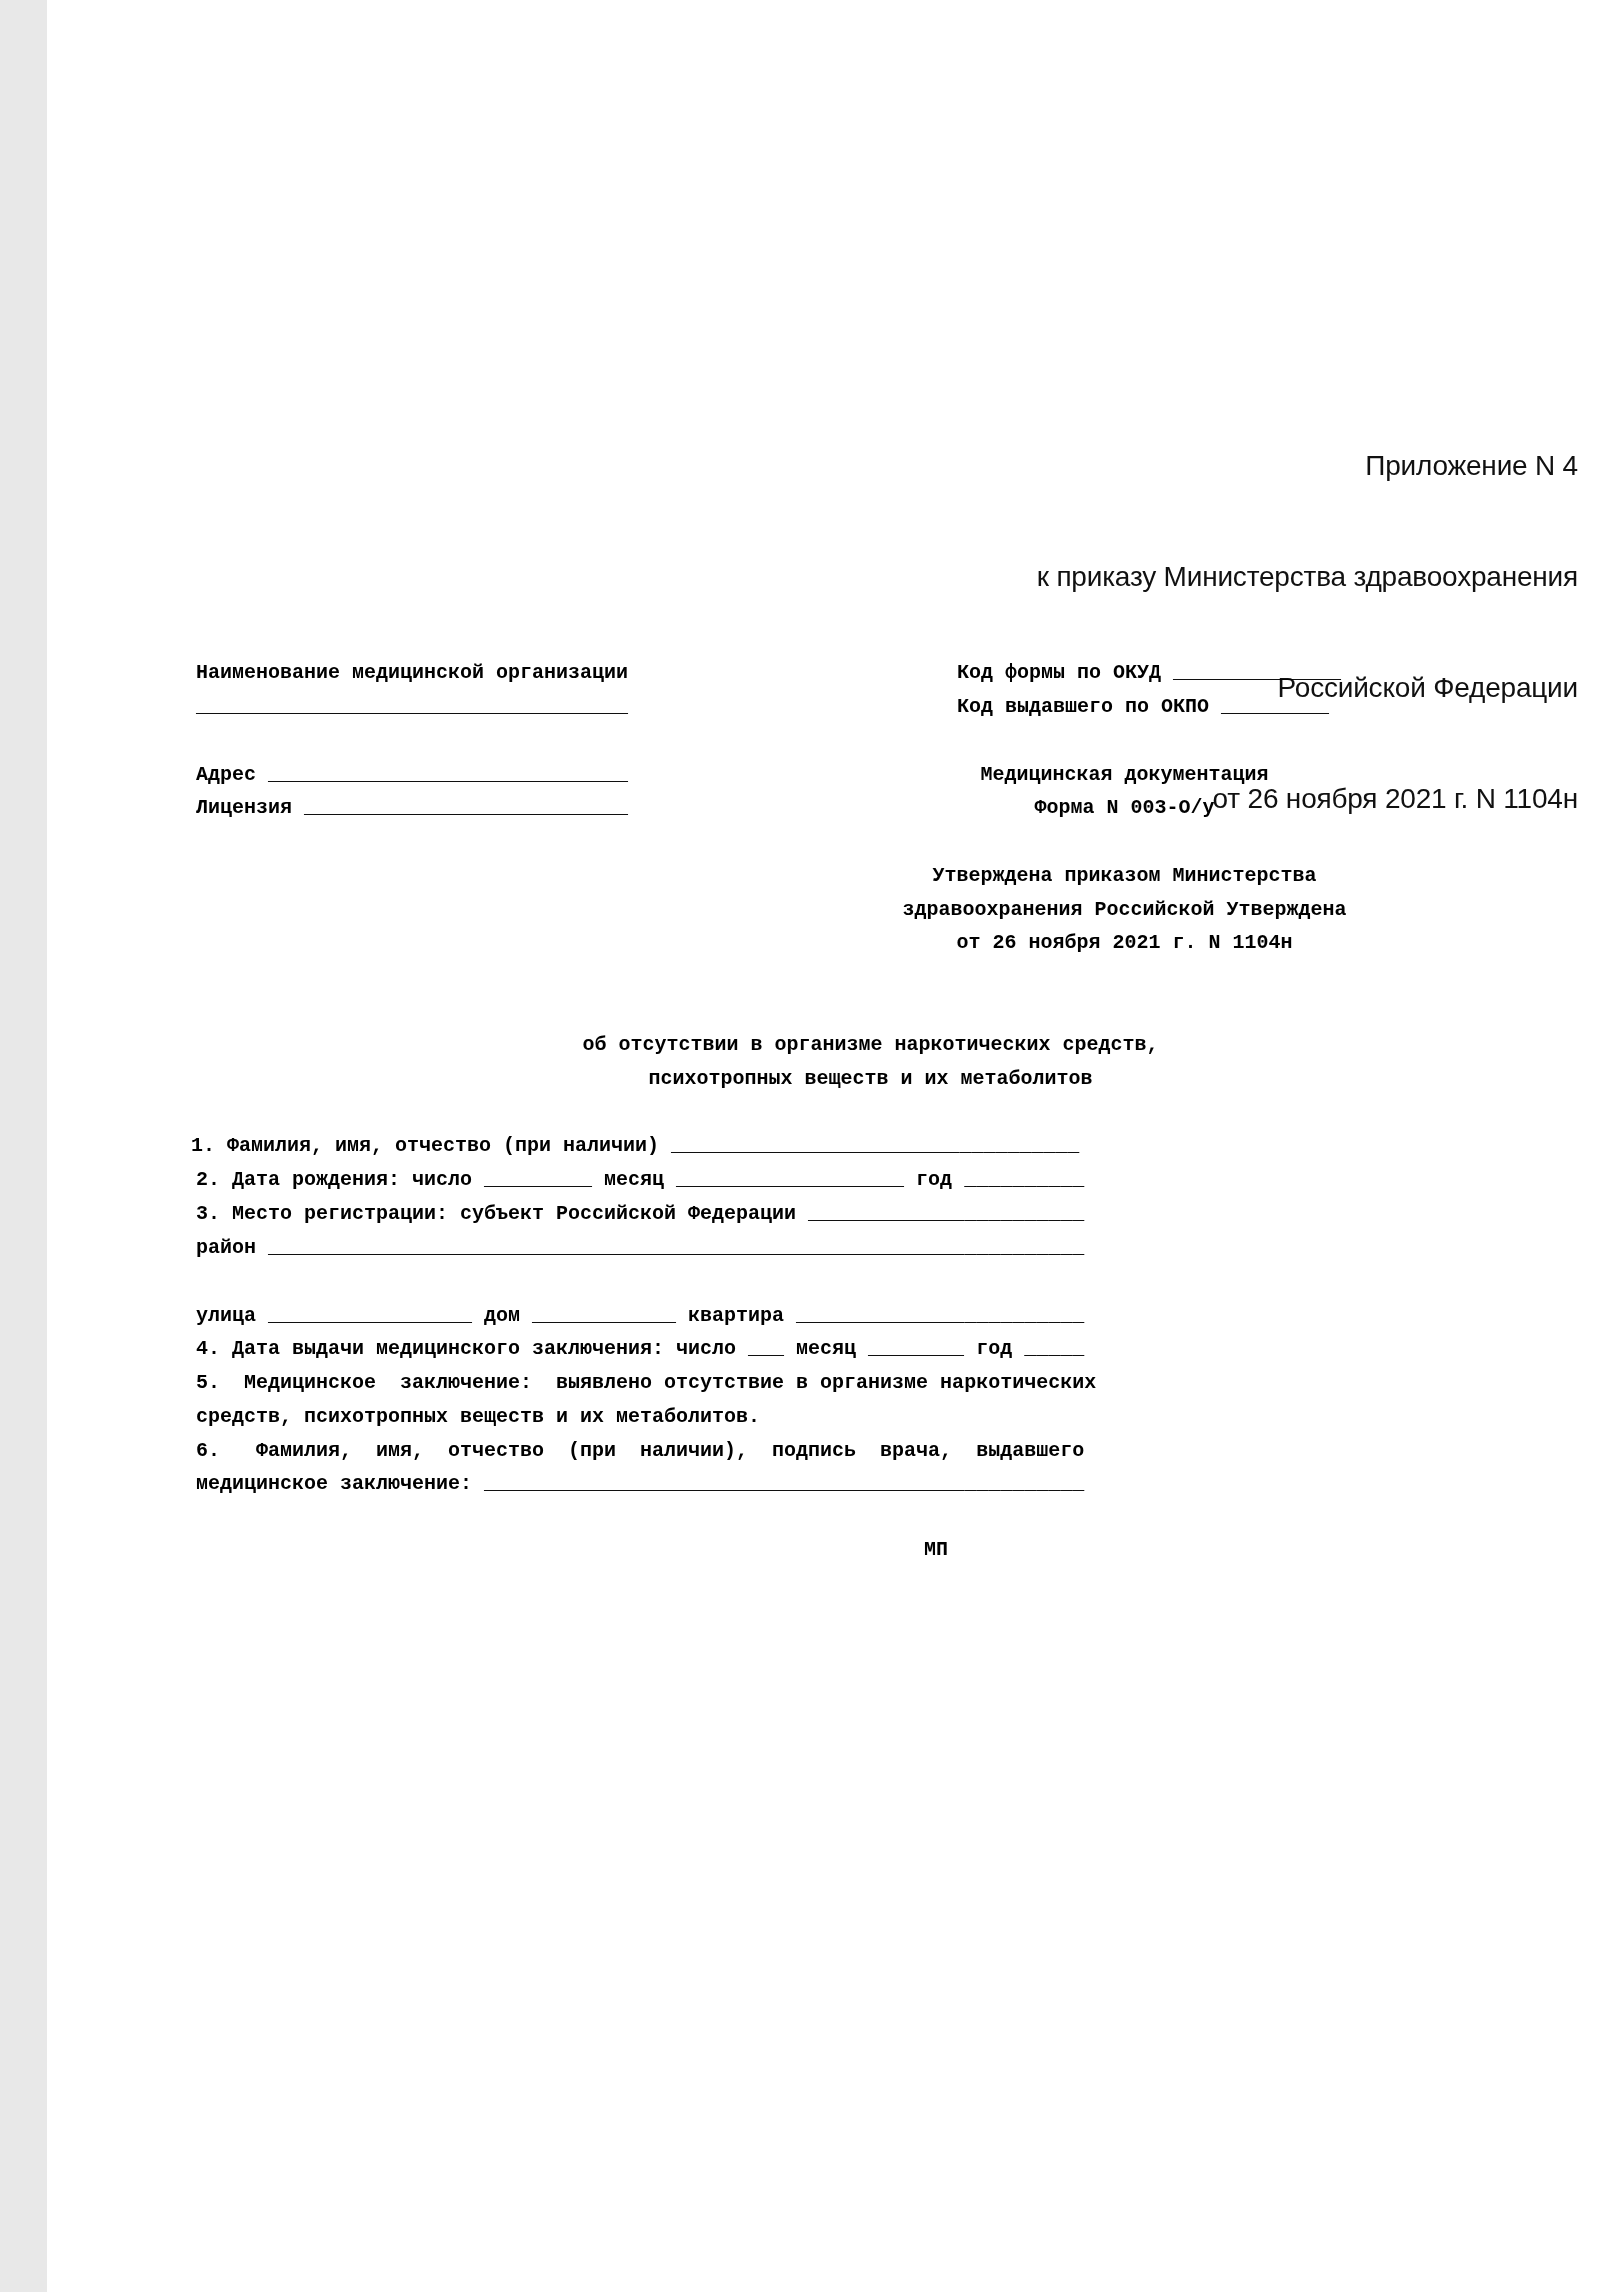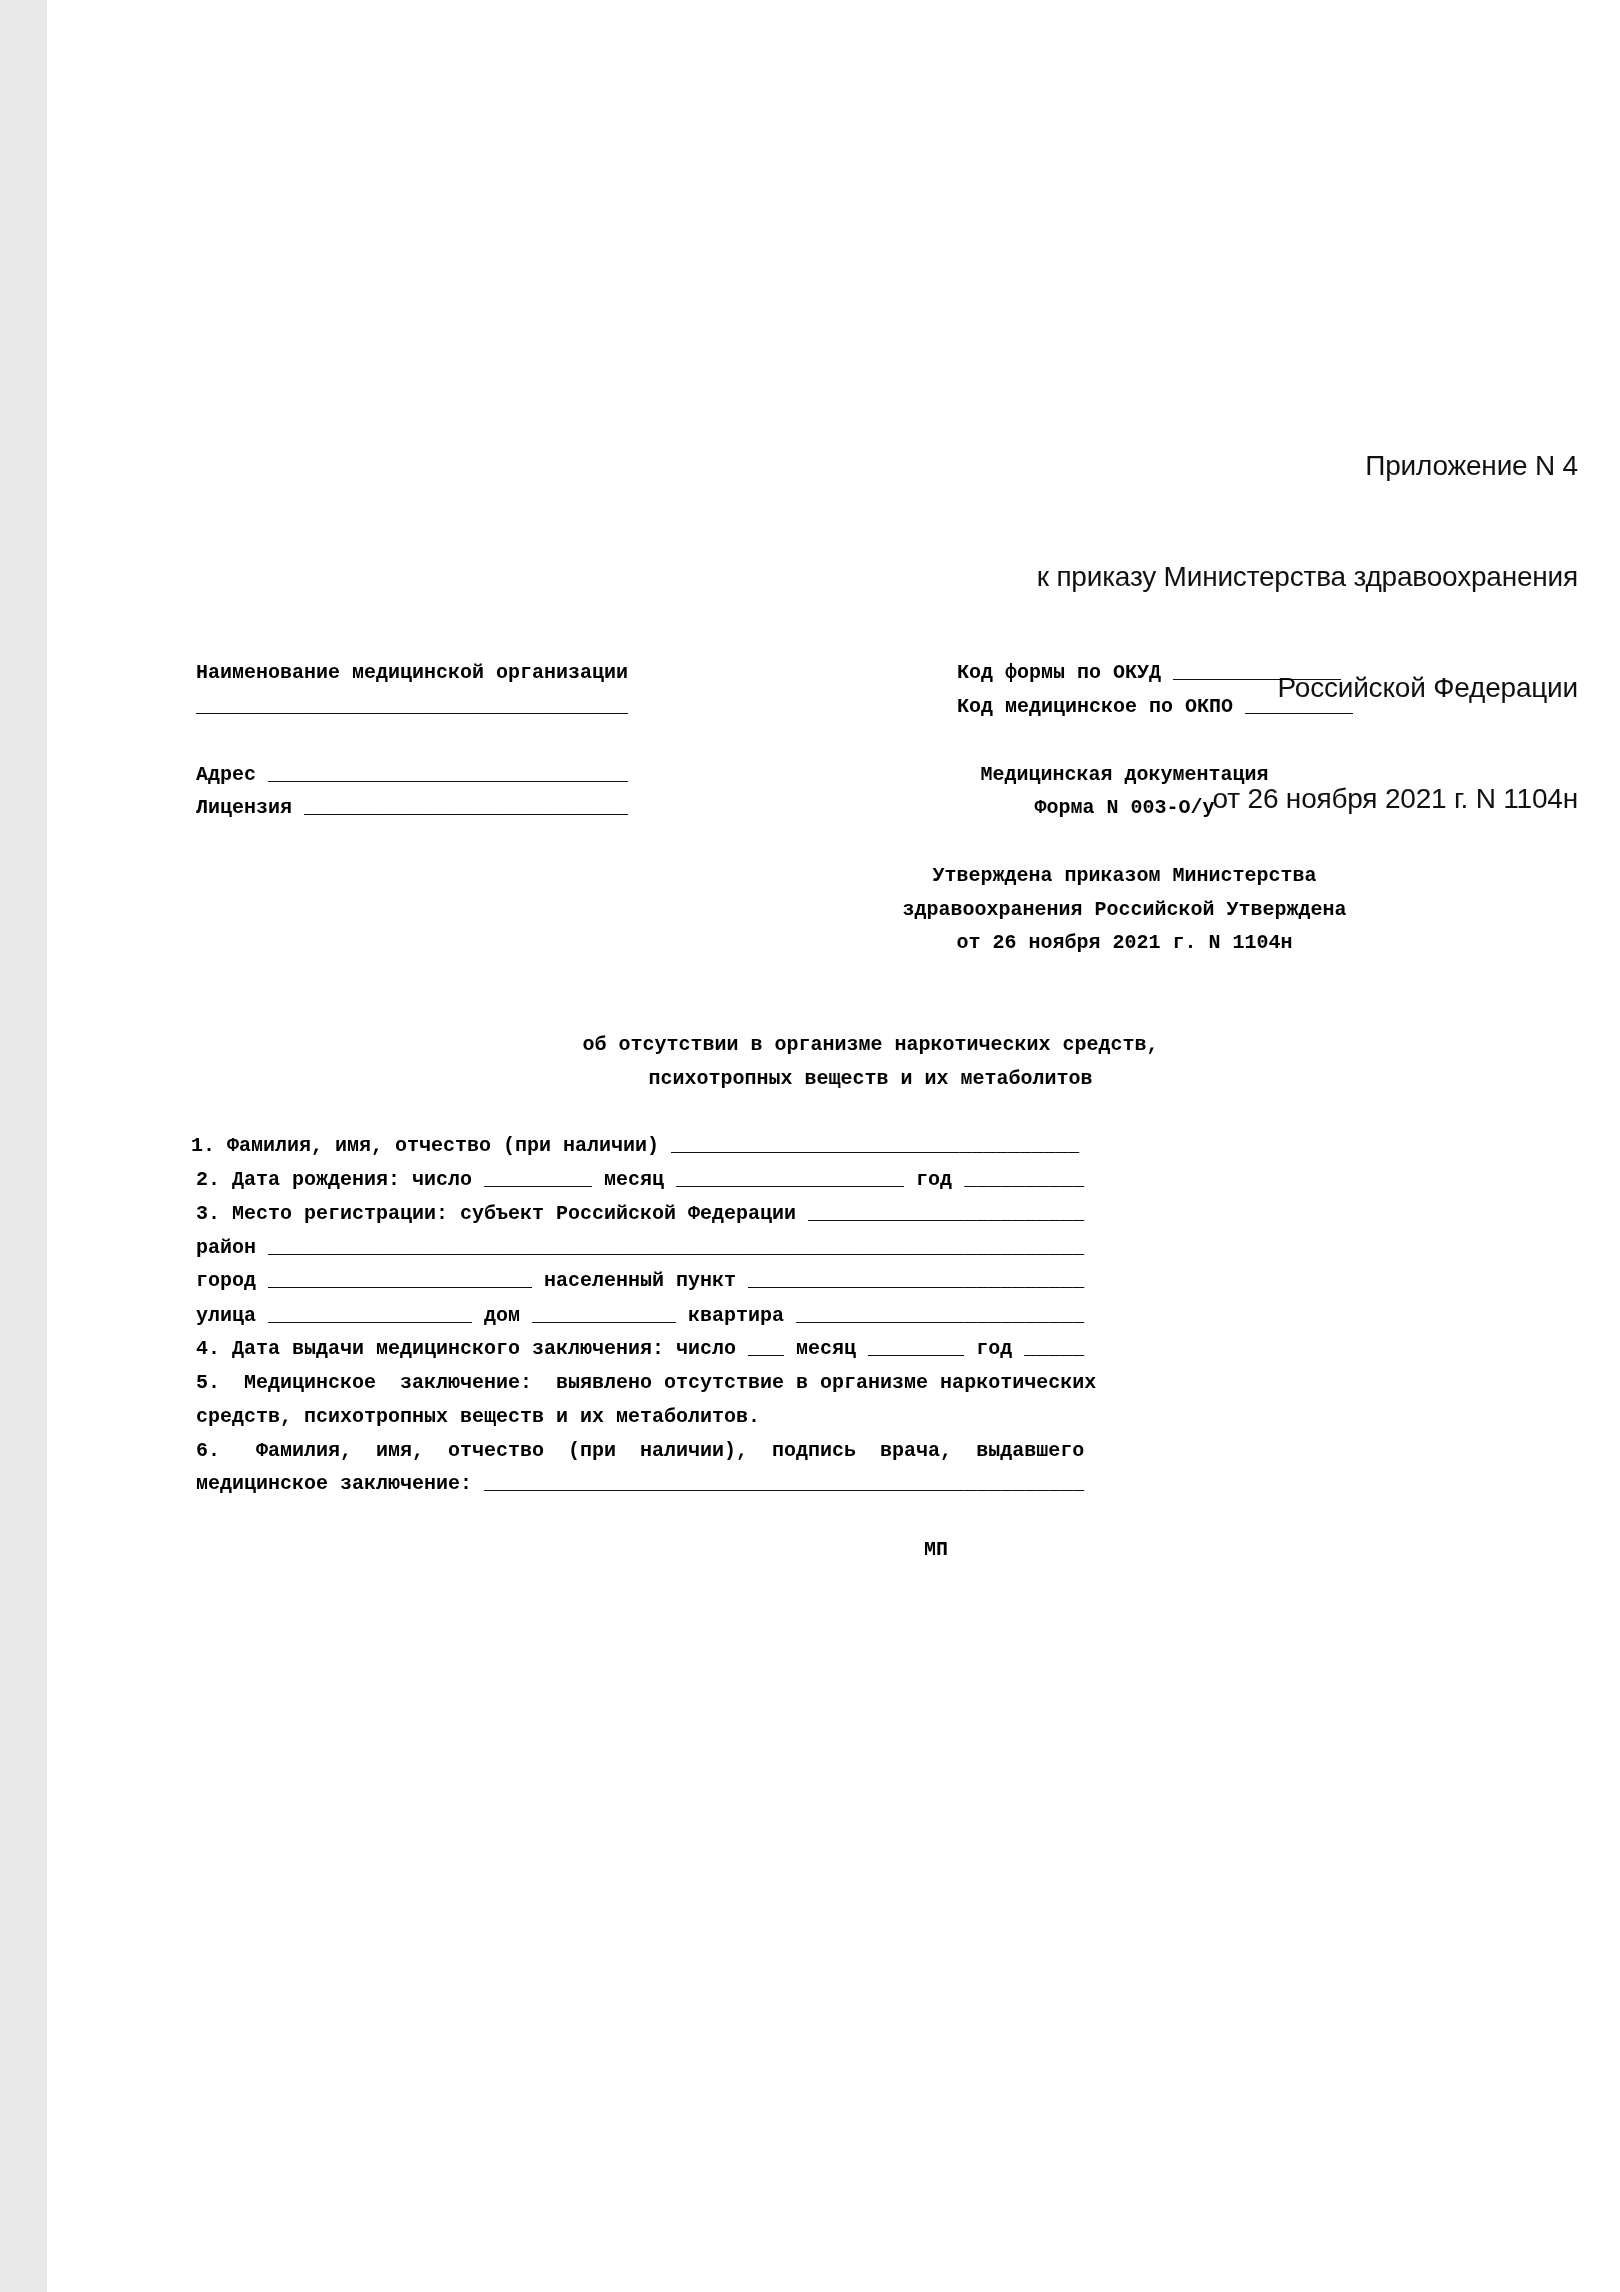--- a/index.html
+++ b/index.html
@@ -30,39 +30,38 @@
   <div class="hdr">
     <div>Приложение N 4</div>
     <div>к приказу Министерства здравоохранения</div>
     <div>Российской Федерации</div>
     <div>от 26 ноября 2021 г. N 1104н</div>
   </div>
 
   <div class="m" style="left:149px;top:656px">Наименование медицинской организации</div>
   <div class="m" style="left:149px;top:690px">____________________________________</div>
   <div class="m" style="left:910px;top:656px">Код формы по ОКУД ______________</div>
-  <div class="m" style="left:910px;top:690px">Код медицинское по ОКПО _________</div>
+  <div class="m" style="left:910px;top:690px">Код выдавшего по ОКПО _________</div>
   <div class="m" style="left:149px;top:758px">Адрес ______________________________</div>
   <div class="m" style="left:149px;top:791px">Лицензия ___________________________</div>
 
   <div class="m rblock" style="top:758px">Медицинская документация</div>
   <div class="m rblock" style="top:791px">Форма N 003-О/у</div>
 
   <div class="m rblock" style="top:859px">Утверждена приказом Министерства</div>
   <div class="m rblock" style="top:893px">здравоохранения Российской Утверждена</div>
   <div class="m rblock" style="top:926px">от 26 ноября 2021 г. N 1104н</div>
 
   <div class="m tblock" style="top:1028px">об отсутствии в организме наркотических средств,</div>
   <div class="m tblock" style="top:1062px">психотропных веществ и их метаболитов</div>
 
   <div class="m" style="left:144px;top:1129px">1. Фамилия, имя, отчество (при наличии) __________________________________</div>
   <div class="m" style="left:149px;top:1163px">2. Дата рождения: число _________ месяц ___________________ год __________</div>
   <div class="m" style="left:149px;top:1197px">3. Место регистрации: субъект Российской Федерации _______________________</div>
   <div class="m" style="left:149px;top:1231px">район ____________________________________________________________________</div>
-  <div class="m" style="left:149px;top:1264px">город ______________________ населенный пункт ____________________________</div>
   <div class="m" style="left:149px;top:1299px">улица _________________ дом ____________ квартира ________________________</div>
   <div class="m" style="left:149px;top:1332px">4. Дата выдачи медицинского заключения: число ___ месяц ________ год _____</div>
   <div class="m" style="left:149px;top:1366px">5.  Медицинское  заключение:  выявлено отсутствие в организме наркотических</div>
   <div class="m" style="left:149px;top:1400px">средств, психотропных веществ и их метаболитов.</div>
   <div class="m" style="left:149px;top:1434px">6.   Фамилия,  имя,  отчество  (при  наличии),  подпись  врача,  выдавшего</div>
   <div class="m" style="left:149px;top:1467px">медицинское заключение: __________________________________________________</div>
 
   <div class="m" style="left:877px;top:1533px">МП</div>
 
 </div>

